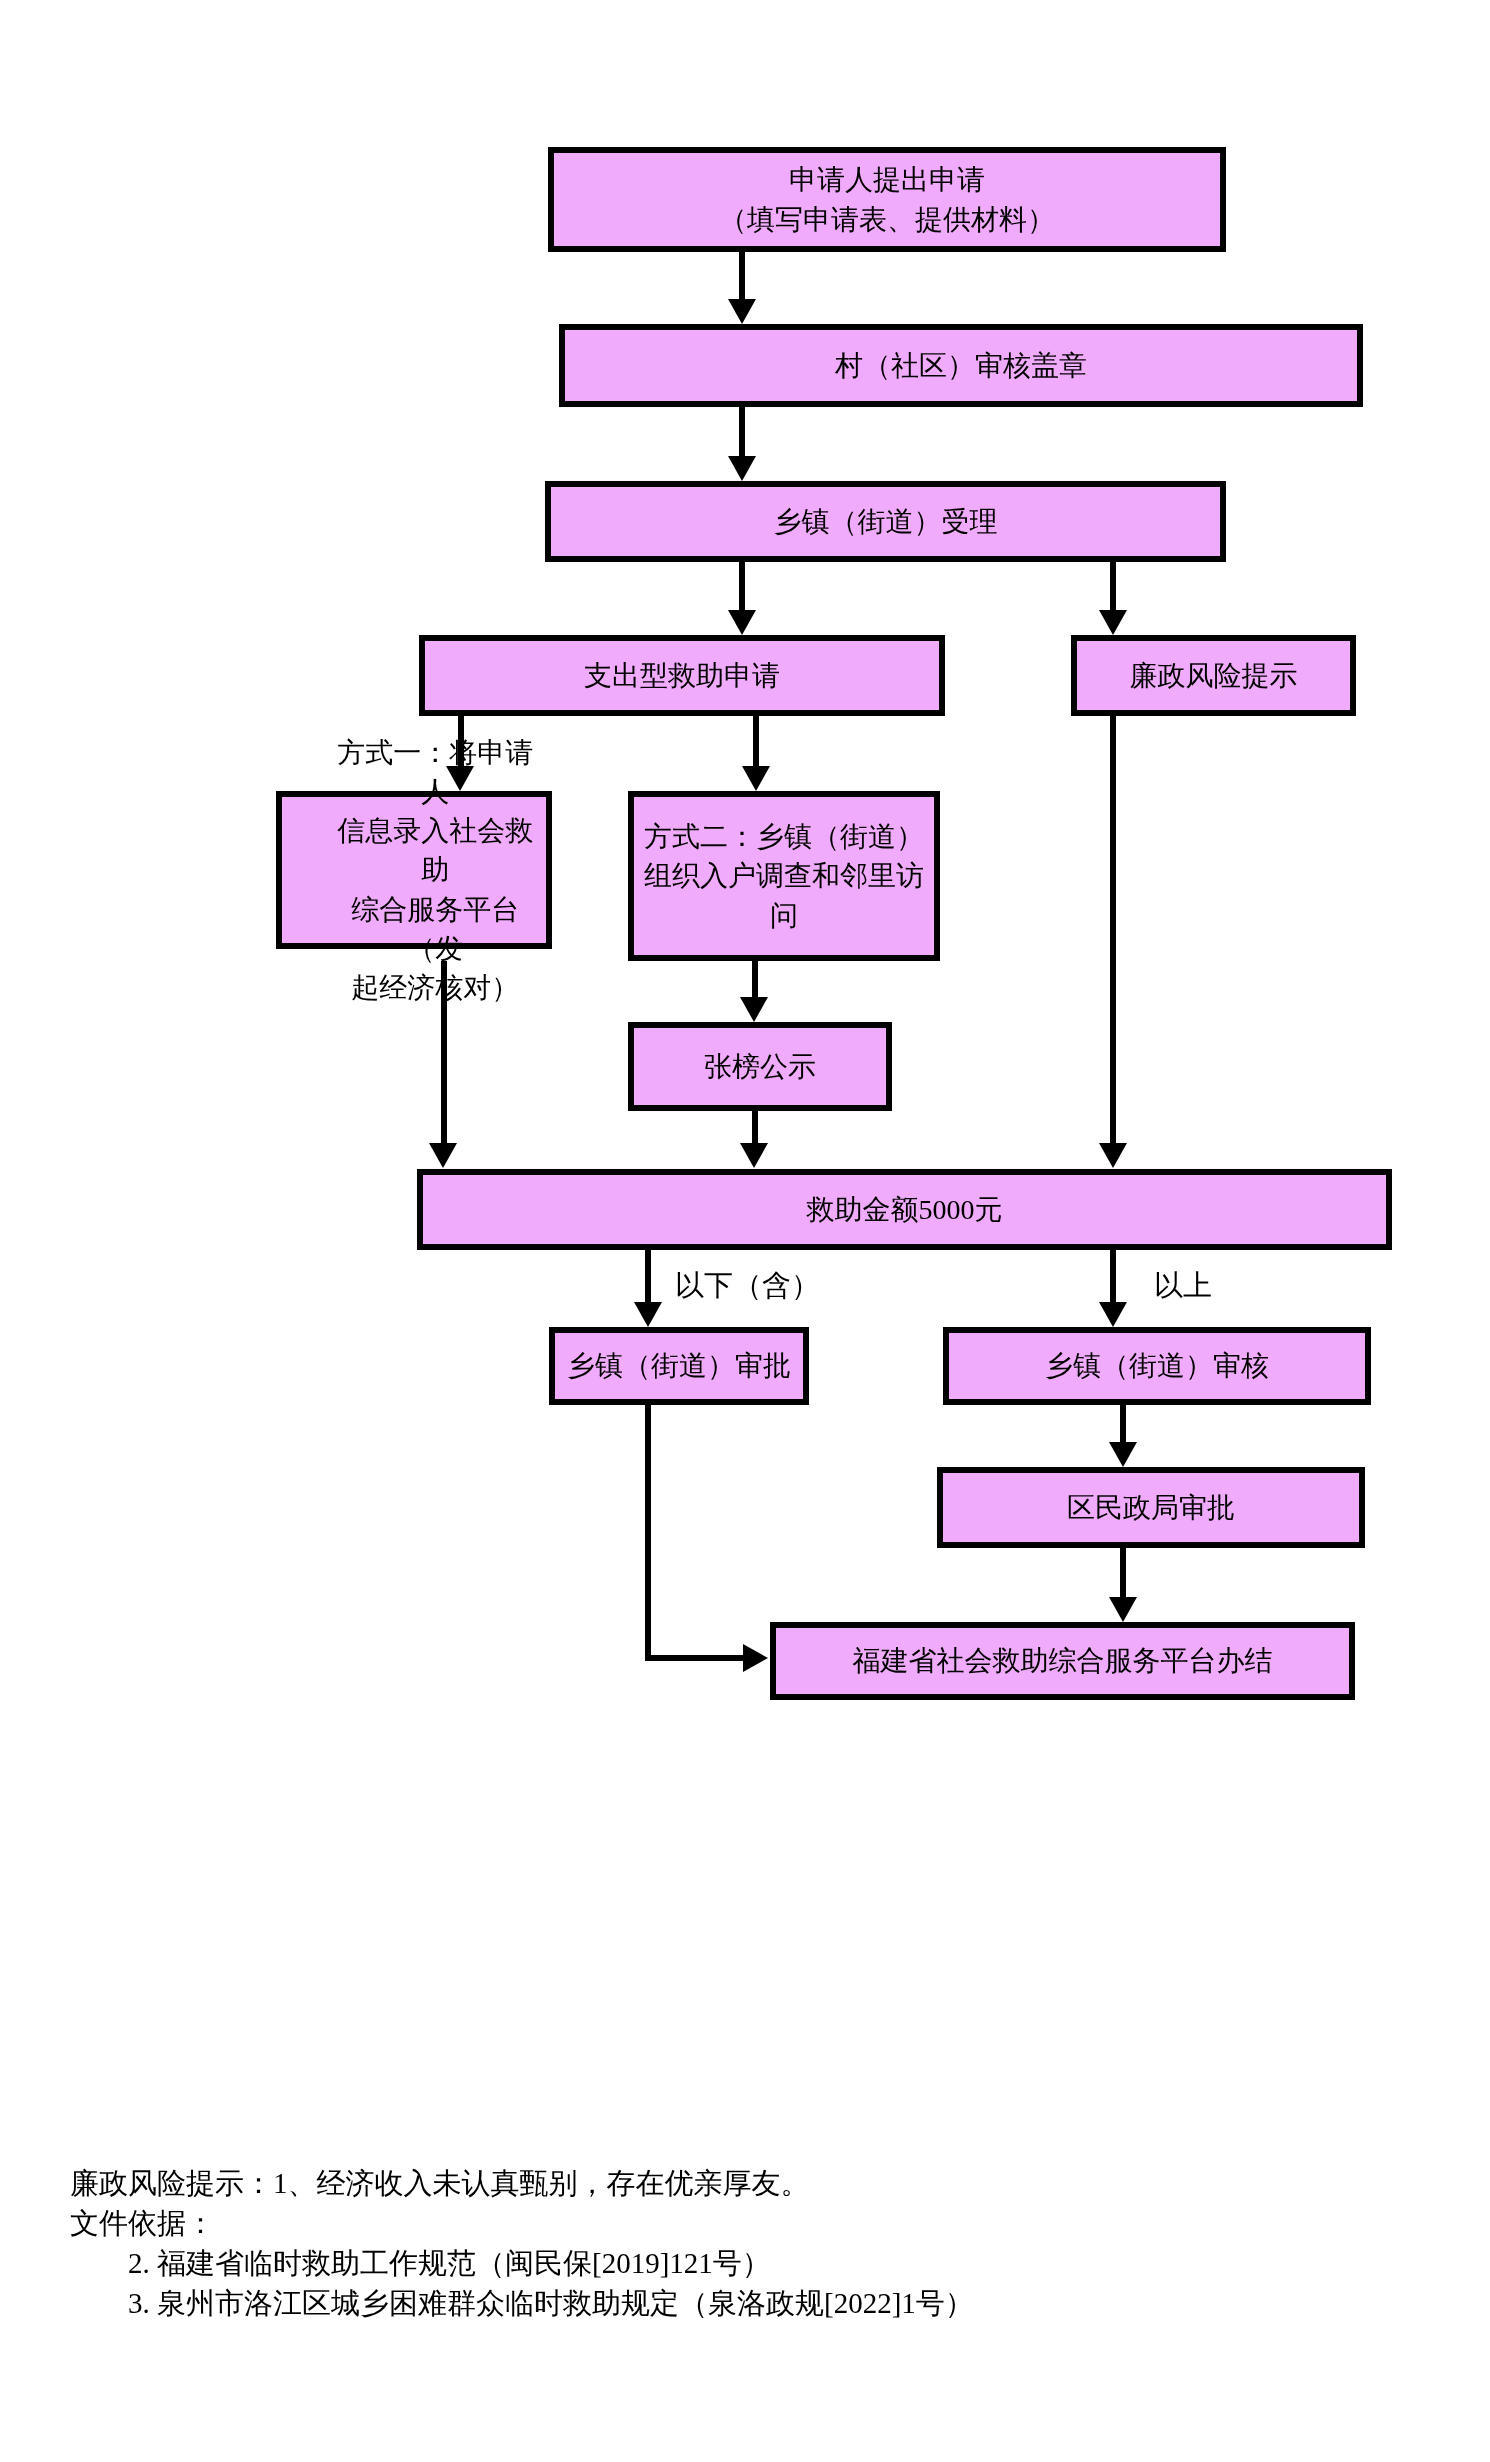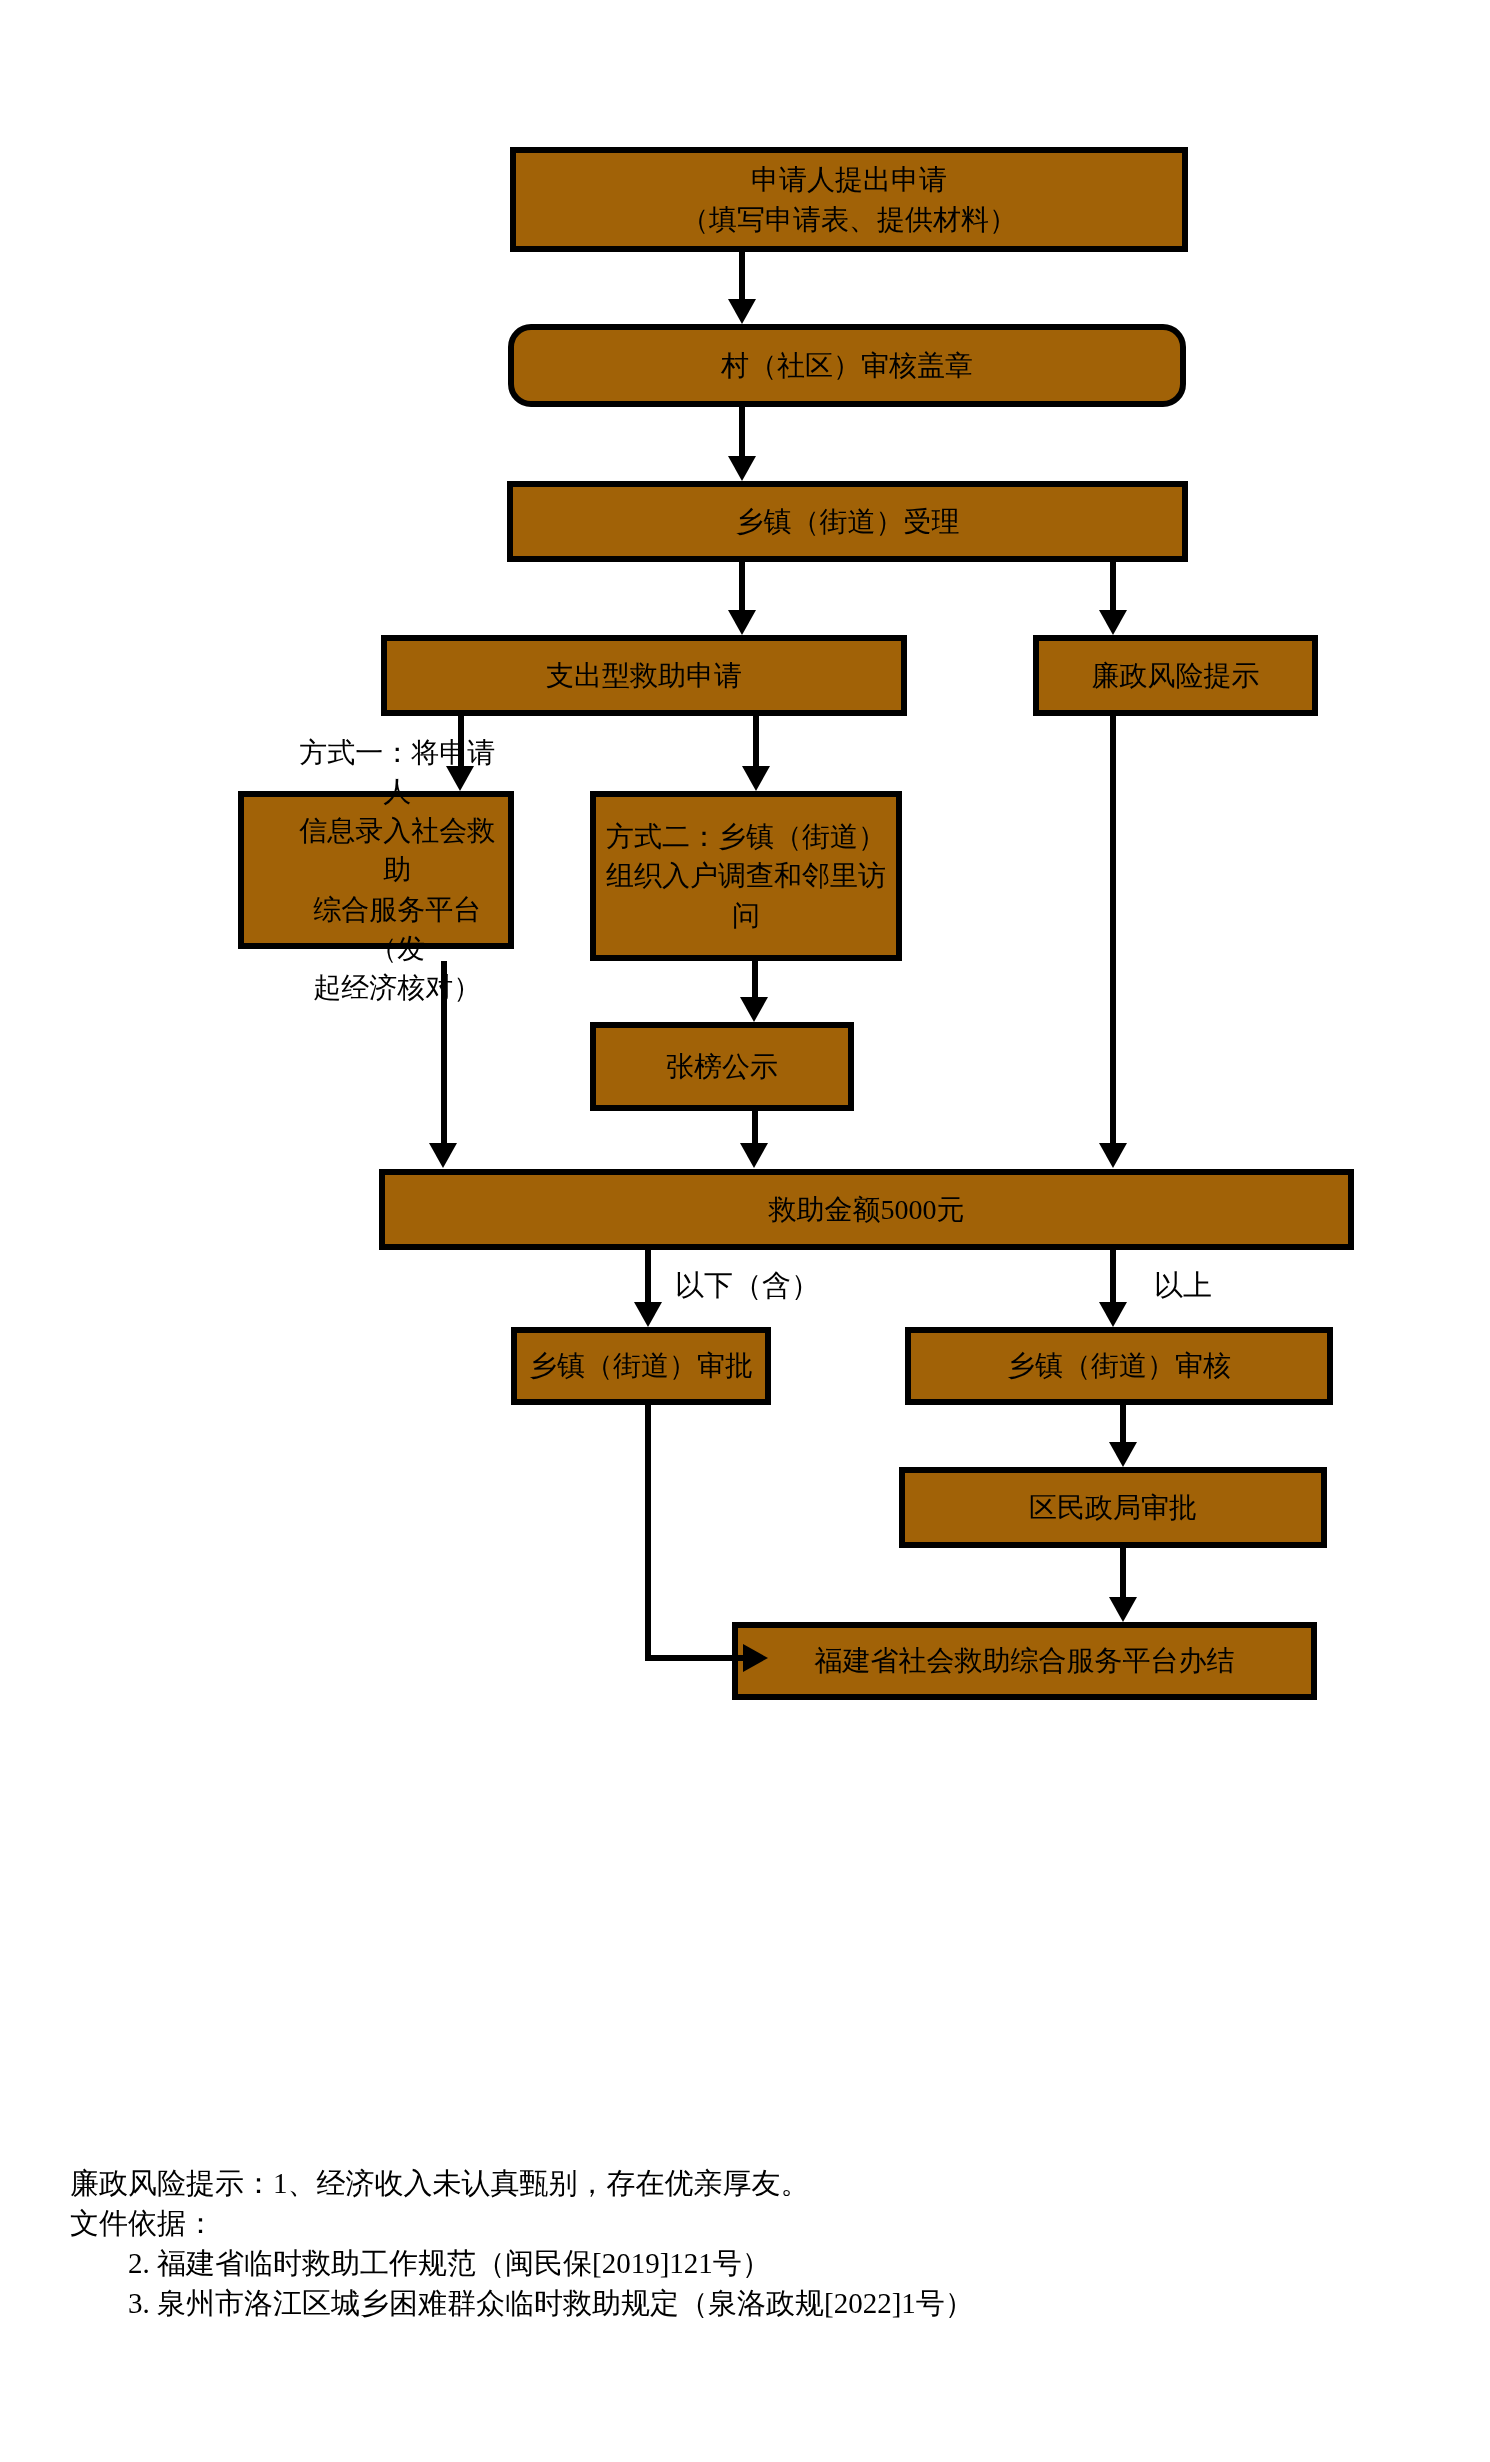--- a/index.html
+++ b/index.html
@@ -19,29 +19,30 @@
     text-align:center;
     font-size:49px;
     font-weight:bold;
     letter-spacing:19px;
     white-space:nowrap;
   }
   .box {
     position:absolute;
     box-sizing:border-box;
     border:6.6px solid #000;
-    background:#a16207;
+    background:#f0abfc;
     display:flex;
     align-items:center;
     justify-content:center;
     text-align:center;
     font-size:28px;
     line-height:1.4;
     white-space:pre-line;
     padding:1.9px 5.6px;
+    margin-left:38px;
   }
   .vline { position:absolute; width:5.6px; background:#000; }
   .hline { position:absolute; height:5.6px; background:#000; }
   .head-down {
     position:absolute; width:0; height:0;
     border-left:14px solid transparent;
     border-right:14px solid transparent;
     border-top:25px solid #000;
   }
   .head-right {
@@ -67,21 +68,21 @@
 </style>
 </head>
 <body>
 
 <div class="page">
 
 
   <div class="box" style="left:510px; top:147px; width:678px; height:105px;">申请人提出申请
 （填写申请表、提供材料）</div>
 
-  <div class="box" style="left:508px; top:324px; width:678px; height:83px;border-radius:23px;">村（社区）审核盖章</div>
+  <div class="box" style="left:521px; top:324px; width:804px; height:83px;">村（社区）审核盖章</div>
 
   <div class="box" style="left:507px; top:481px; width:681px; height:81px;">乡镇（街道）受理</div>
 
   <div class="box" style="left:381px; top:635px; width:526px; height:81px;">支出型救助申请</div>
 
   <div class="box" style="left:1033px; top:635px; width:285px; height:81px;">廉政风险提示</div>
 
   <div class="box" style="left:238px; top:791px; width:276px; height:158px;padding-left:48px;">方式一：将申请人
 信息录入社会救助
 综合服务平台（发

